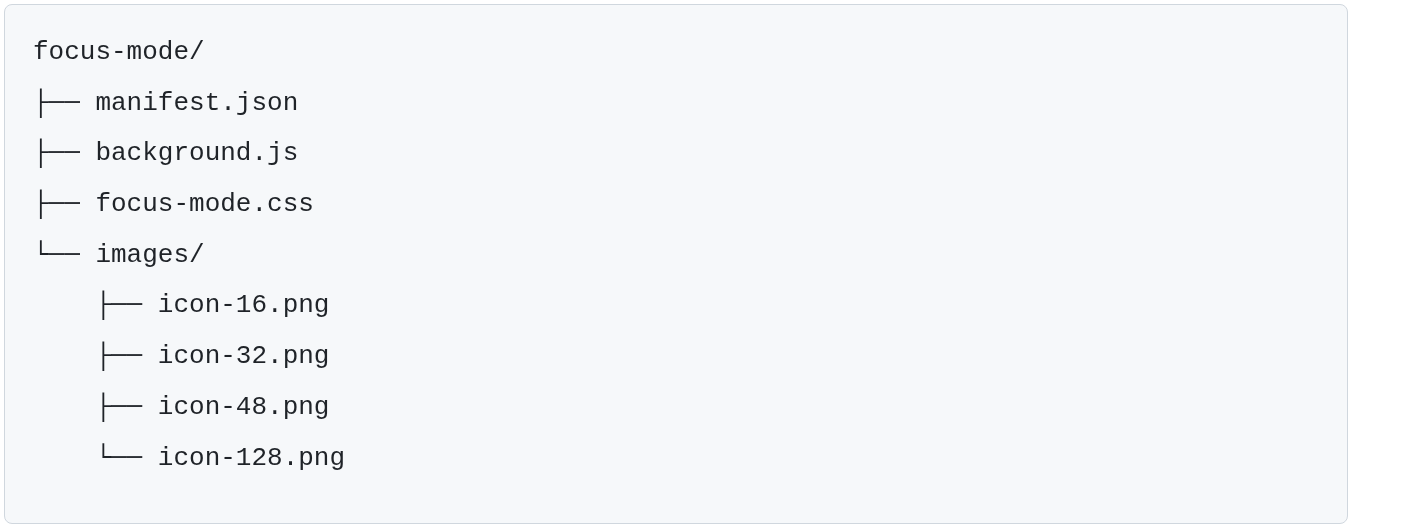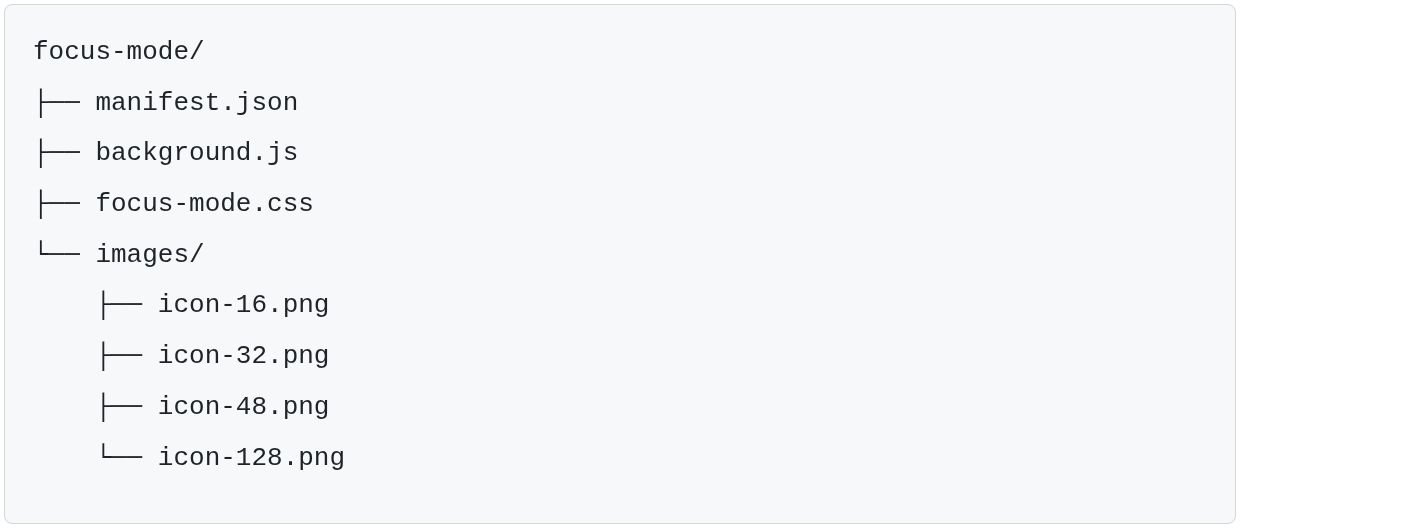--- a/index.html
+++ b/index.html
@@ -8,21 +8,21 @@
       background: #ffffff;
       font-family: ui-monospace, SFMono-Regular, "SF Mono", Menlo, Consolas, "Liberation Mono", monospace;
     }
     .code-block {
       margin: 4px;
       border: 1px solid #d0d7de;
       border-radius: 8px;
       background: #f6f8fa;
       padding: 22px 28px;
       box-sizing: border-box;
-      width: 1232px;
+      width: 1344px;
       height: 520px;
     }
     pre {
       margin: 0;
       font-family: inherit;
       font-size: 26px;
       line-height: 1.95;
       color: #1f2328;
       white-space: pre;
     }

